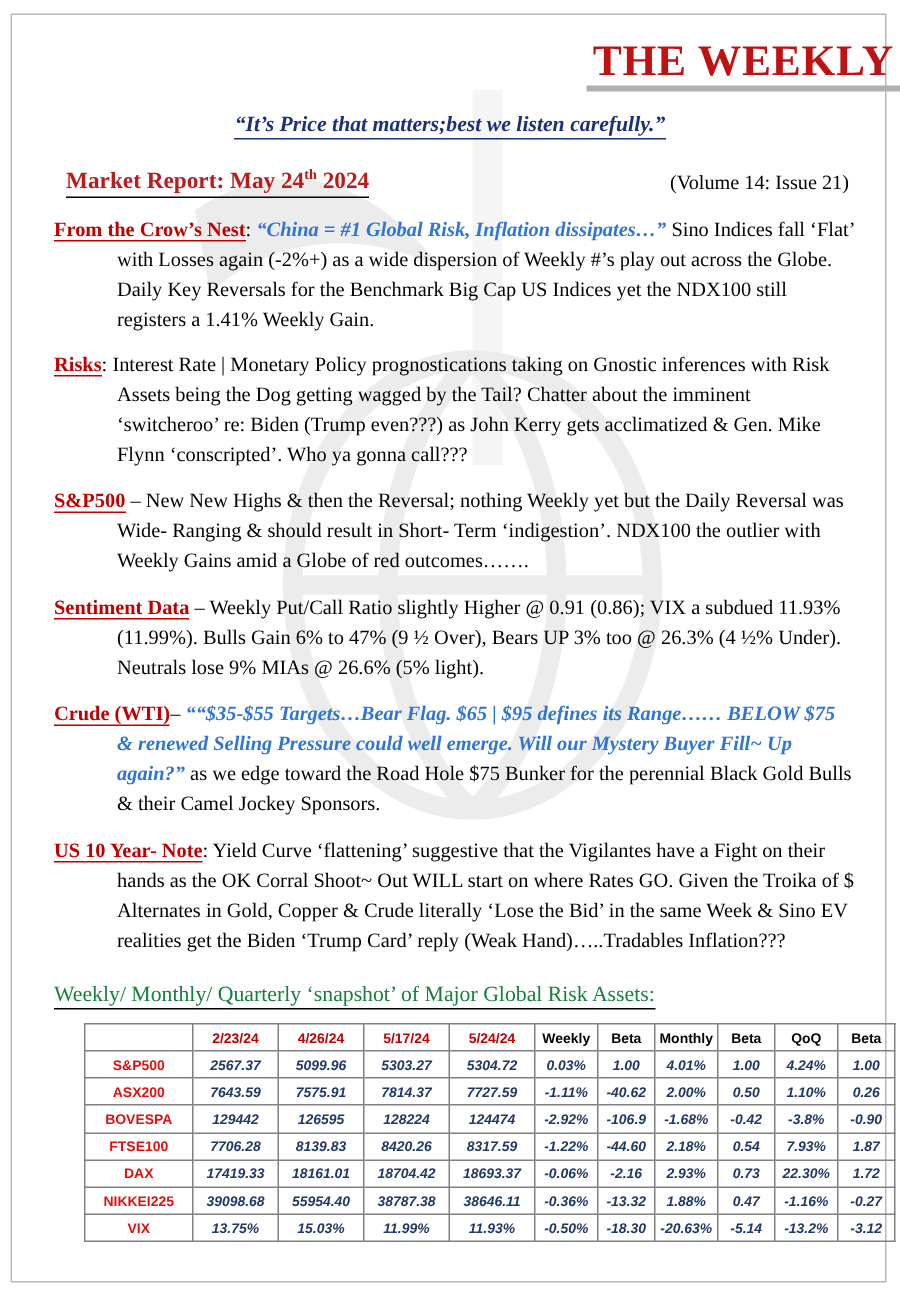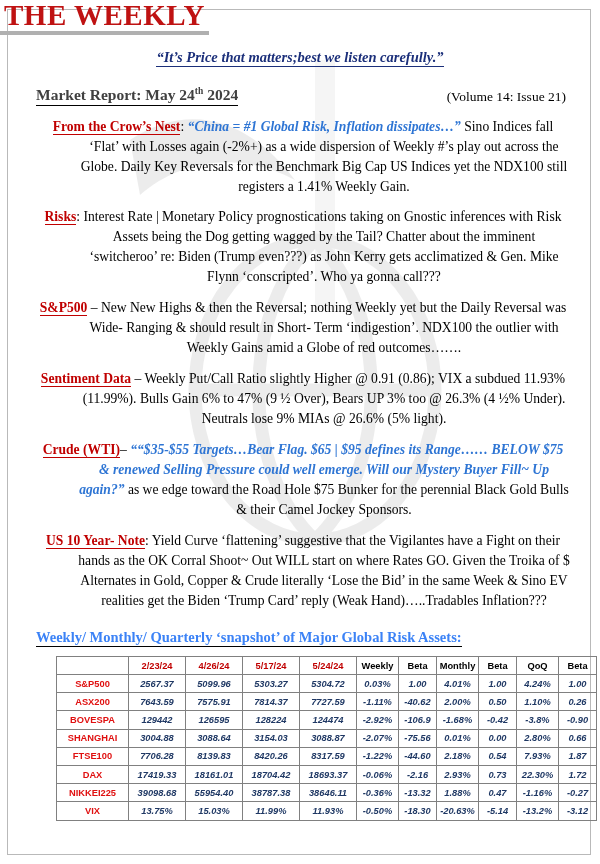--- a/index.html
+++ b/index.html
@@ -43,21 +43,22 @@
   }
   .content {
     position: absolute;
     left: 0; top: 0;
     width: 600px;
     z-index: 2;
   }
 
   
   .masthead {
-    text-align: left;
+    text-align: right;
+    margin-top: 26px;
   }
   .masthead-title {
     display: inline-block;
     font-family: "Liberation Serif", serif;
     font-weight: bold;
     font-size: 29px;
     letter-spacing: 0.5px;
     color: #bf1212;
     line-height: 1.05;
     padding: 0 4px 1px 4px;
@@ -78,40 +79,41 @@
   .reportline {
     margin-top: 20px;
     padding: 0 30px 0 36px;
     display: flex;
     align-items: baseline;
     justify-content: space-between;
   }
   .report-title {
     font-weight: bold;
     font-size: 15.5px;
-    color: #404040;
+    color: #b91c1c;
     border-bottom: 1.5px solid #000;
     padding-bottom: 0px;
     white-space: nowrap;
+    margin-left: 8px;
   }
   .report-title sup { font-size: 9.5px; }
   .volume {
     font-size: 13.5px;
     color: #000;
     white-space: nowrap;
     padding-right: 4px;
   }
 
   
   .section {
     margin: 11px 30px 0 36px;
     font-size: 13.6px;
     line-height: 1.47;
     color: #000;
-    text-align: center;
+    text-align: left;
     text-indent: 0;
   }
   .section .body {
     display: block;
     padding-left: 42px;
     text-indent: -42px;
   }
   .hd {
     font-weight: bold;
     color: #c00000;
@@ -123,23 +125,23 @@
   }
   .q-blue {
     color: #2e75d4;
     font-style: italic;
     font-weight: bold;
   }
 
   
   .table-heading {
     margin: 18px 30px 0 36px;
-    font-weight: bold;
+    font-weight: normal;
     font-size: 14.5px;
-    color: #3b82f6;
+    color: #15803d;
   }
   .table-heading span {
     border-bottom: 1.6px solid #000;
     padding-bottom: 1px;
   }
 
   
   .table-wrap {
     margin: 10px 0 0 56px;
     width: 489px;
@@ -306,33 +308,20 @@
               <td class="val">128224</td>
               <td class="val">124474</td>
               <td class="val">-2.92%</td>
               <td class="val">-106.9</td>
               <td class="val">-1.68%</td>
               <td class="val">-0.42</td>
               <td class="val">-3.8%</td>
               <td class="val">-0.90</td>
             </tr>
             <tr>
-              <td class="rowlabel">SHANGHAI</td>
-              <td class="val">3004.88</td>
-              <td class="val">3088.64</td>
-              <td class="val">3154.03</td>
-              <td class="val">3088.87</td>
-              <td class="val">-2.07%</td>
-              <td class="val">-75.56</td>
-              <td class="val">0.01%</td>
-              <td class="val">0.00</td>
-              <td class="val">2.80%</td>
-              <td class="val">0.66</td>
-            </tr>
-            <tr>
               <td class="rowlabel">FTSE100</td>
               <td class="val">7706.28</td>
               <td class="val">8139.83</td>
               <td class="val">8420.26</td>
               <td class="val">8317.59</td>
               <td class="val">-1.22%</td>
               <td class="val">-44.60</td>
               <td class="val">2.18%</td>
               <td class="val">0.54</td>
               <td class="val">7.93%</td>

